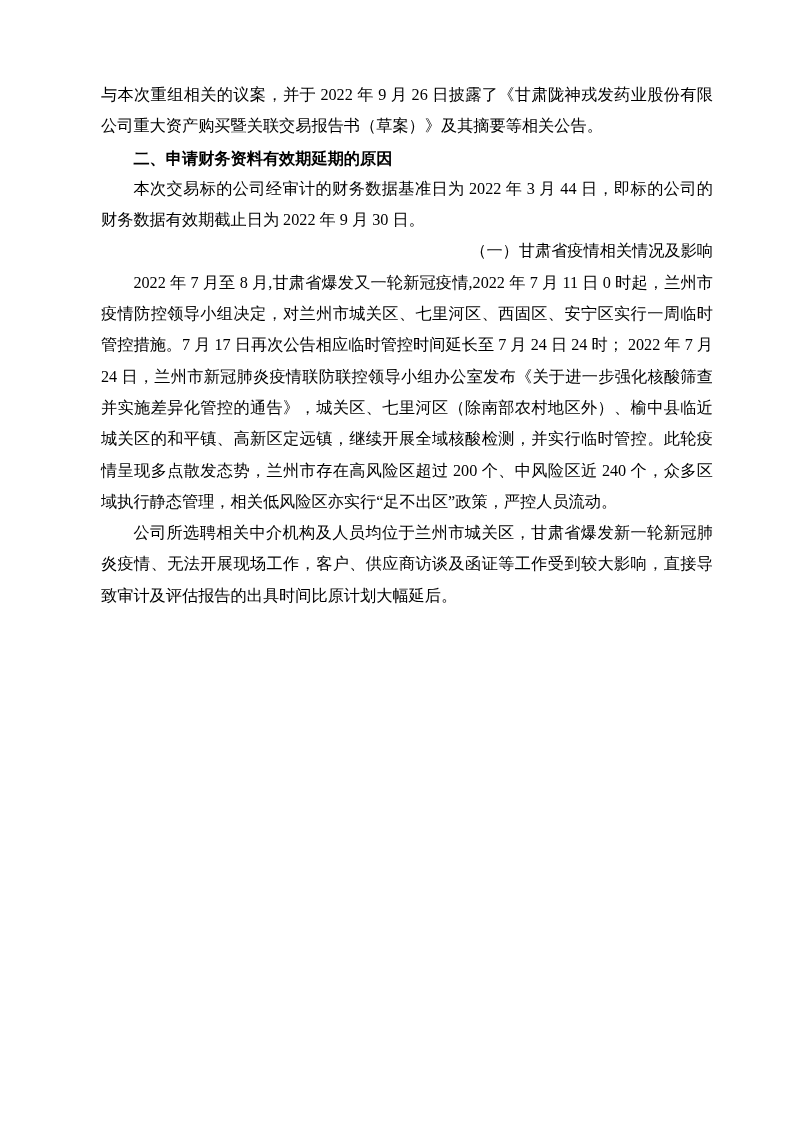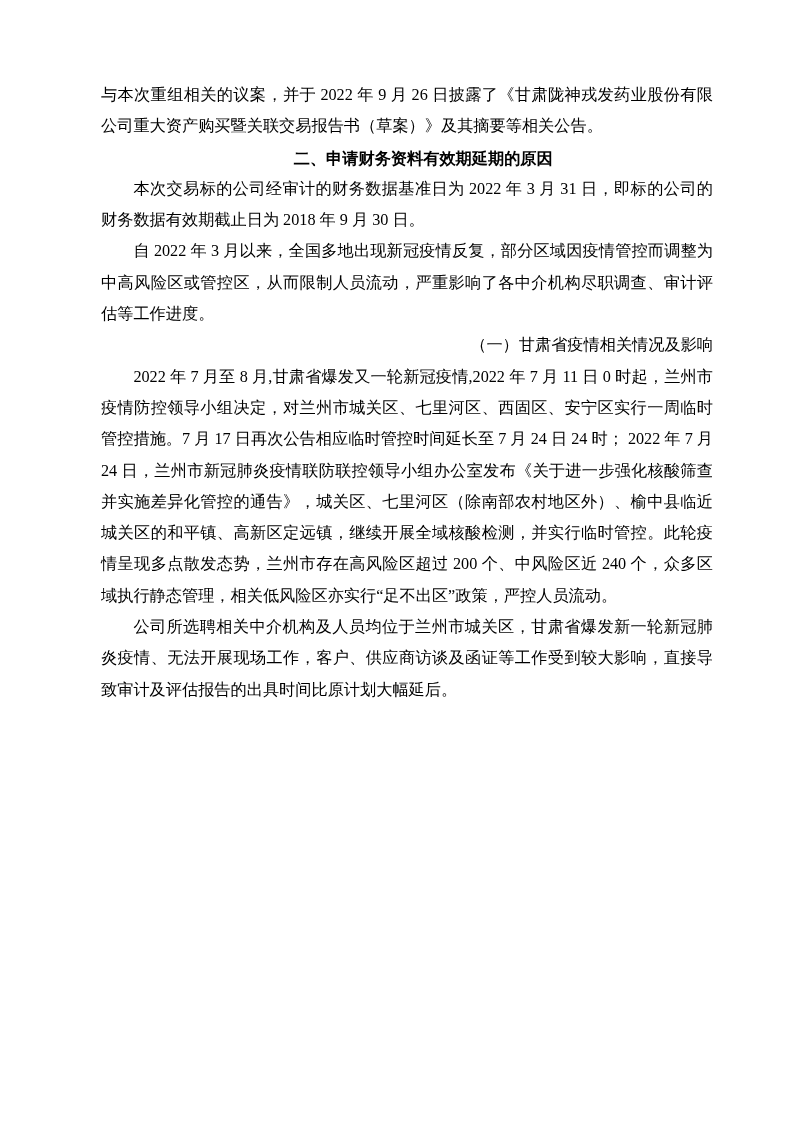--- a/index.html
+++ b/index.html
@@ -28,30 +28,29 @@
     margin: 0;
     text-indent: 2em;
     word-break: break-all;
   }
   .page p.continuation {
     text-indent: 0;
   }
   .page p.heading {
     font-family: "Liberation Sans", "DejaVu Sans", sans-serif;
     font-weight: bold;
-    text-align: center;
+    text-align: left;
   }
   .page p.subheading {
     text-align: right;
   }
 </style>
 </head>
 <body>
 
 <div class="page">
   <p class="continuation">与本次重组相关的议案，并于 2022 年 9 月 26 日披露了《甘肃陇神戎发药业股份有限公司重大资产购买暨关联交易报告书（草案）》及其摘要等相关公告。</p>
   <p class="heading">二、申请财务资料有效期延期的原因</p>
-  <p>本次交易标的公司经审计的财务数据基准日为 2022 年 3 月 31 日，即标的公司的财务数据有效期截止日为 2018 年 9 月 30 日。</p>
-  <p>自 2022 年 3 月以来，全国多地出现新冠疫情反复，部分区域因疫情管控而调整为中高风险区或管控区，从而限制人员流动，严重影响了各中介机构尽职调查、审计评估等工作进度。</p>
+  <p>本次交易标的公司经审计的财务数据基准日为 2022 年 3 月 44 日，即标的公司的财务数据有效期截止日为 2022 年 9 月 30 日。</p>
   <p class="subheading">（一）甘肃省疫情相关情况及影响</p>
   <p>2022 年 7 月至 8 月,甘肃省爆发又一轮新冠疫情,2022 年 7 月 11 日 0 时起，兰州市疫情防控领导小组决定，对兰州市城关区、七里河区、西固区、安宁区实行一周临时管控措施。7 月 17 日再次公告相应临时管控时间延长至 7 月 24 日 24 时； 2022 年 7 月 24 日，兰州市新冠肺炎疫情联防联控领导小组办公室发布《关于进一步强化核酸筛查并实施差异化管控的通告》，城关区、七里河区（除南部农村地区外）、榆中县临近城关区的和平镇、高新区定远镇，继续开展全域核酸检测，并实行临时管控。此轮疫情呈现多点散发态势，兰州市存在高风险区超过 200 个、中风险区近 240 个，众多区域执行静态管理，相关低风险区亦实行“足不出区”政策，严控人员流动。</p>
   <p>公司所选聘相关中介机构及人员均位于兰州市城关区，甘肃省爆发新一轮新冠肺炎疫情、无法开展现场工作，客户、供应商访谈及函证等工作受到较大影响，直接导致审计及评估报告的出具时间比原计划大幅延后。</p>
 </div>
 
 </body></html>

